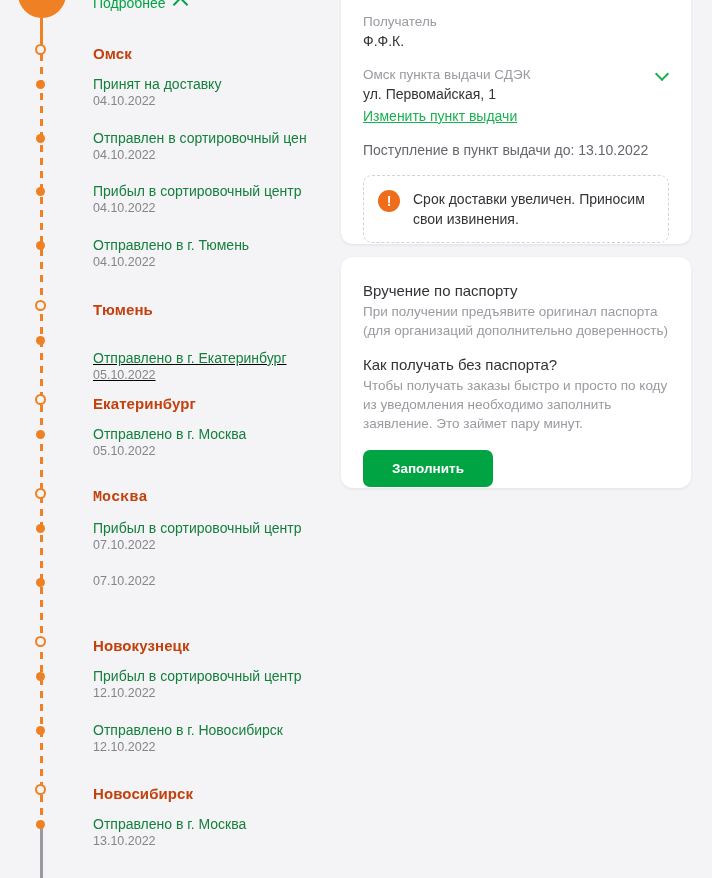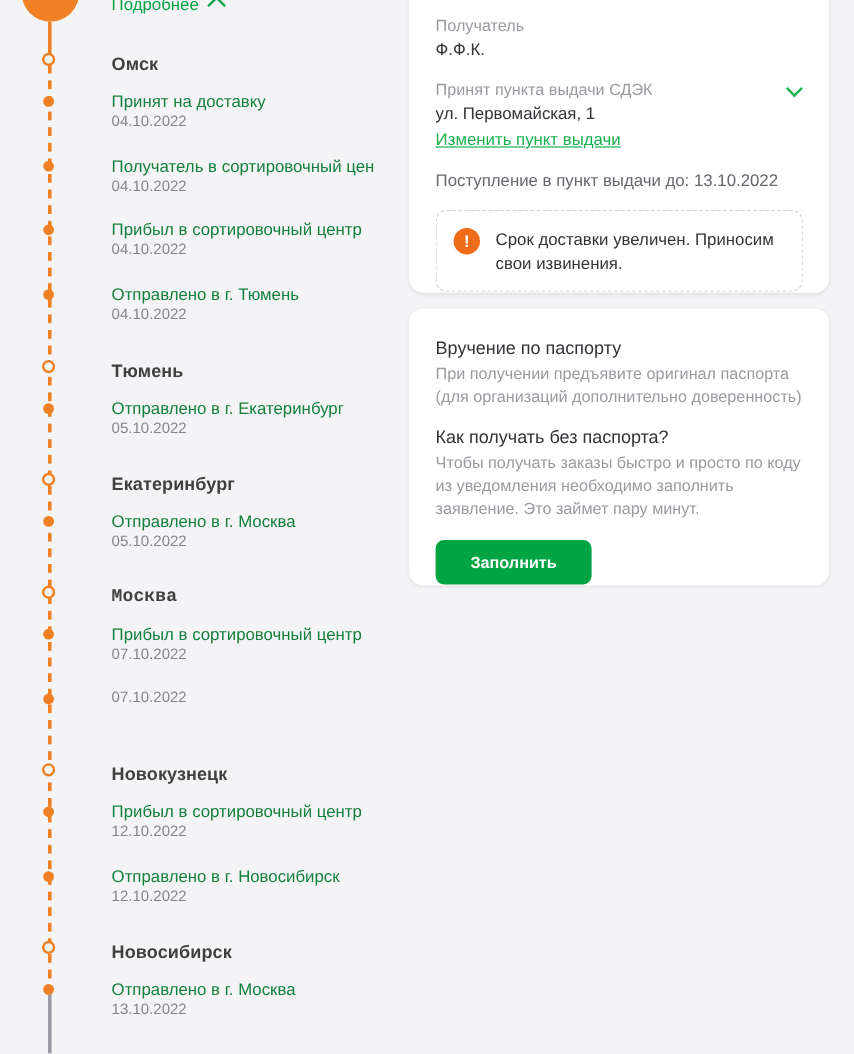--- a/index.html
+++ b/index.html
@@ -43,21 +43,21 @@
   .chev-up {
     width:11px; height:11px;
     border-left:2.4px solid #00a443; border-top:2.4px solid #00a443;
     transform:rotate(45deg); margin-top:3px;
   }
 
   .tl-items { position:absolute; left:0; top:0; width:340px; }
   .tl-entry { position:absolute; left:93px; }
 
   .city {
-    font-size:15px; font-weight:bold; color:#404040; letter-spacing:.1px;
+    font-size:15px; font-weight:bold; color:#c2410c; letter-spacing:.1px;
   }
   .ev-title { font-size:14px; color:#15803d; line-height:18px; }
   .ev-date  { font-size:12.5px; color:#84848a; line-height:17px; }
 
   .marker { position:absolute; left:0; }
   .marker.ring {
     width:11px; height:11px; border-radius:50%;
     border:2.6px solid #ef8023; background:#f4f4f6;
     left:35px;
   }
@@ -136,39 +136,39 @@
         <div class="tl-entry" style="top: 45px;">
           <div class="city">Омск</div>
         </div>
         <div class="marker dot" style="top: 80px;"></div>
         <div class="tl-entry" style="top: 75px;">
           <div class="ev-title">Принят на доставку</div>
           <div class="ev-date">04.10.2022</div>
         </div>
         <div class="marker dot" style="top: 134px;"></div>
         <div class="tl-entry" style="top: 129px;">
-          <div class="ev-title">Получатель в сортировочный цен</div>
+          <div class="ev-title">Отправлен в сортировочный цен</div>
           <div class="ev-date">04.10.2022</div>
         </div>
         <div class="marker dot" style="top: 187px;"></div>
         <div class="tl-entry" style="top: 182px;">
           <div class="ev-title">Прибыл в сортировочный центр</div>
           <div class="ev-date">04.10.2022</div>
         </div>
         <div class="marker dot" style="top: 241px;"></div>
         <div class="tl-entry" style="top: 236px;">
           <div class="ev-title">Отправлено в г. Тюмень</div>
           <div class="ev-date">04.10.2022</div>
         </div>
         <div class="marker ring" style="top: 300px;"></div>
         <div class="tl-entry" style="top: 301px;">
           <div class="city">Тюмень</div>
         </div>
         <div class="marker dot" style="top: 336px;"></div>
-        <div class="tl-entry" style="top: 331px;">
+        <div class="tl-entry" style="top: 349px; text-decoration: underline;">
           <div class="ev-title">Отправлено в г. Екатеринбург</div>
           <div class="ev-date">05.10.2022</div>
         </div>
         <div class="marker ring" style="top: 394px;"></div>
         <div class="tl-entry" style="top: 395px;">
           <div class="city">Екатеринбург</div>
         </div>
         <div class="marker dot" style="top: 430px;"></div>
         <div class="tl-entry" style="top: 425px;">
           <div class="ev-title">Отправлено в г. Москва</div>
@@ -218,21 +218,21 @@
     <div class="card" id="card-shipment">
 
       <div style="height:76px"></div>
 
       <div class="fld-label">Получатель</div>
       <div class="fld-value">Ф.Ф.К.</div>
 
       <div class="gap"></div>
 
       <div class="row-head">
-        <span class="fld-label">Принят пункта выдачи СДЭК</span>
+        <span class="fld-label">Омск пункта выдачи СДЭК</span>
         <span class="chev-down"></span>
       </div>
       <div class="fld-value">ул. Первомайская, 1</div>
       <div class="green-link">Изменить пункт выдачи</div>
 
       <div class="gap"></div>
 
       <div class="eta">Поступление в пункт выдачи до: 13.10.2022</div>
 
       <div class="alert">

